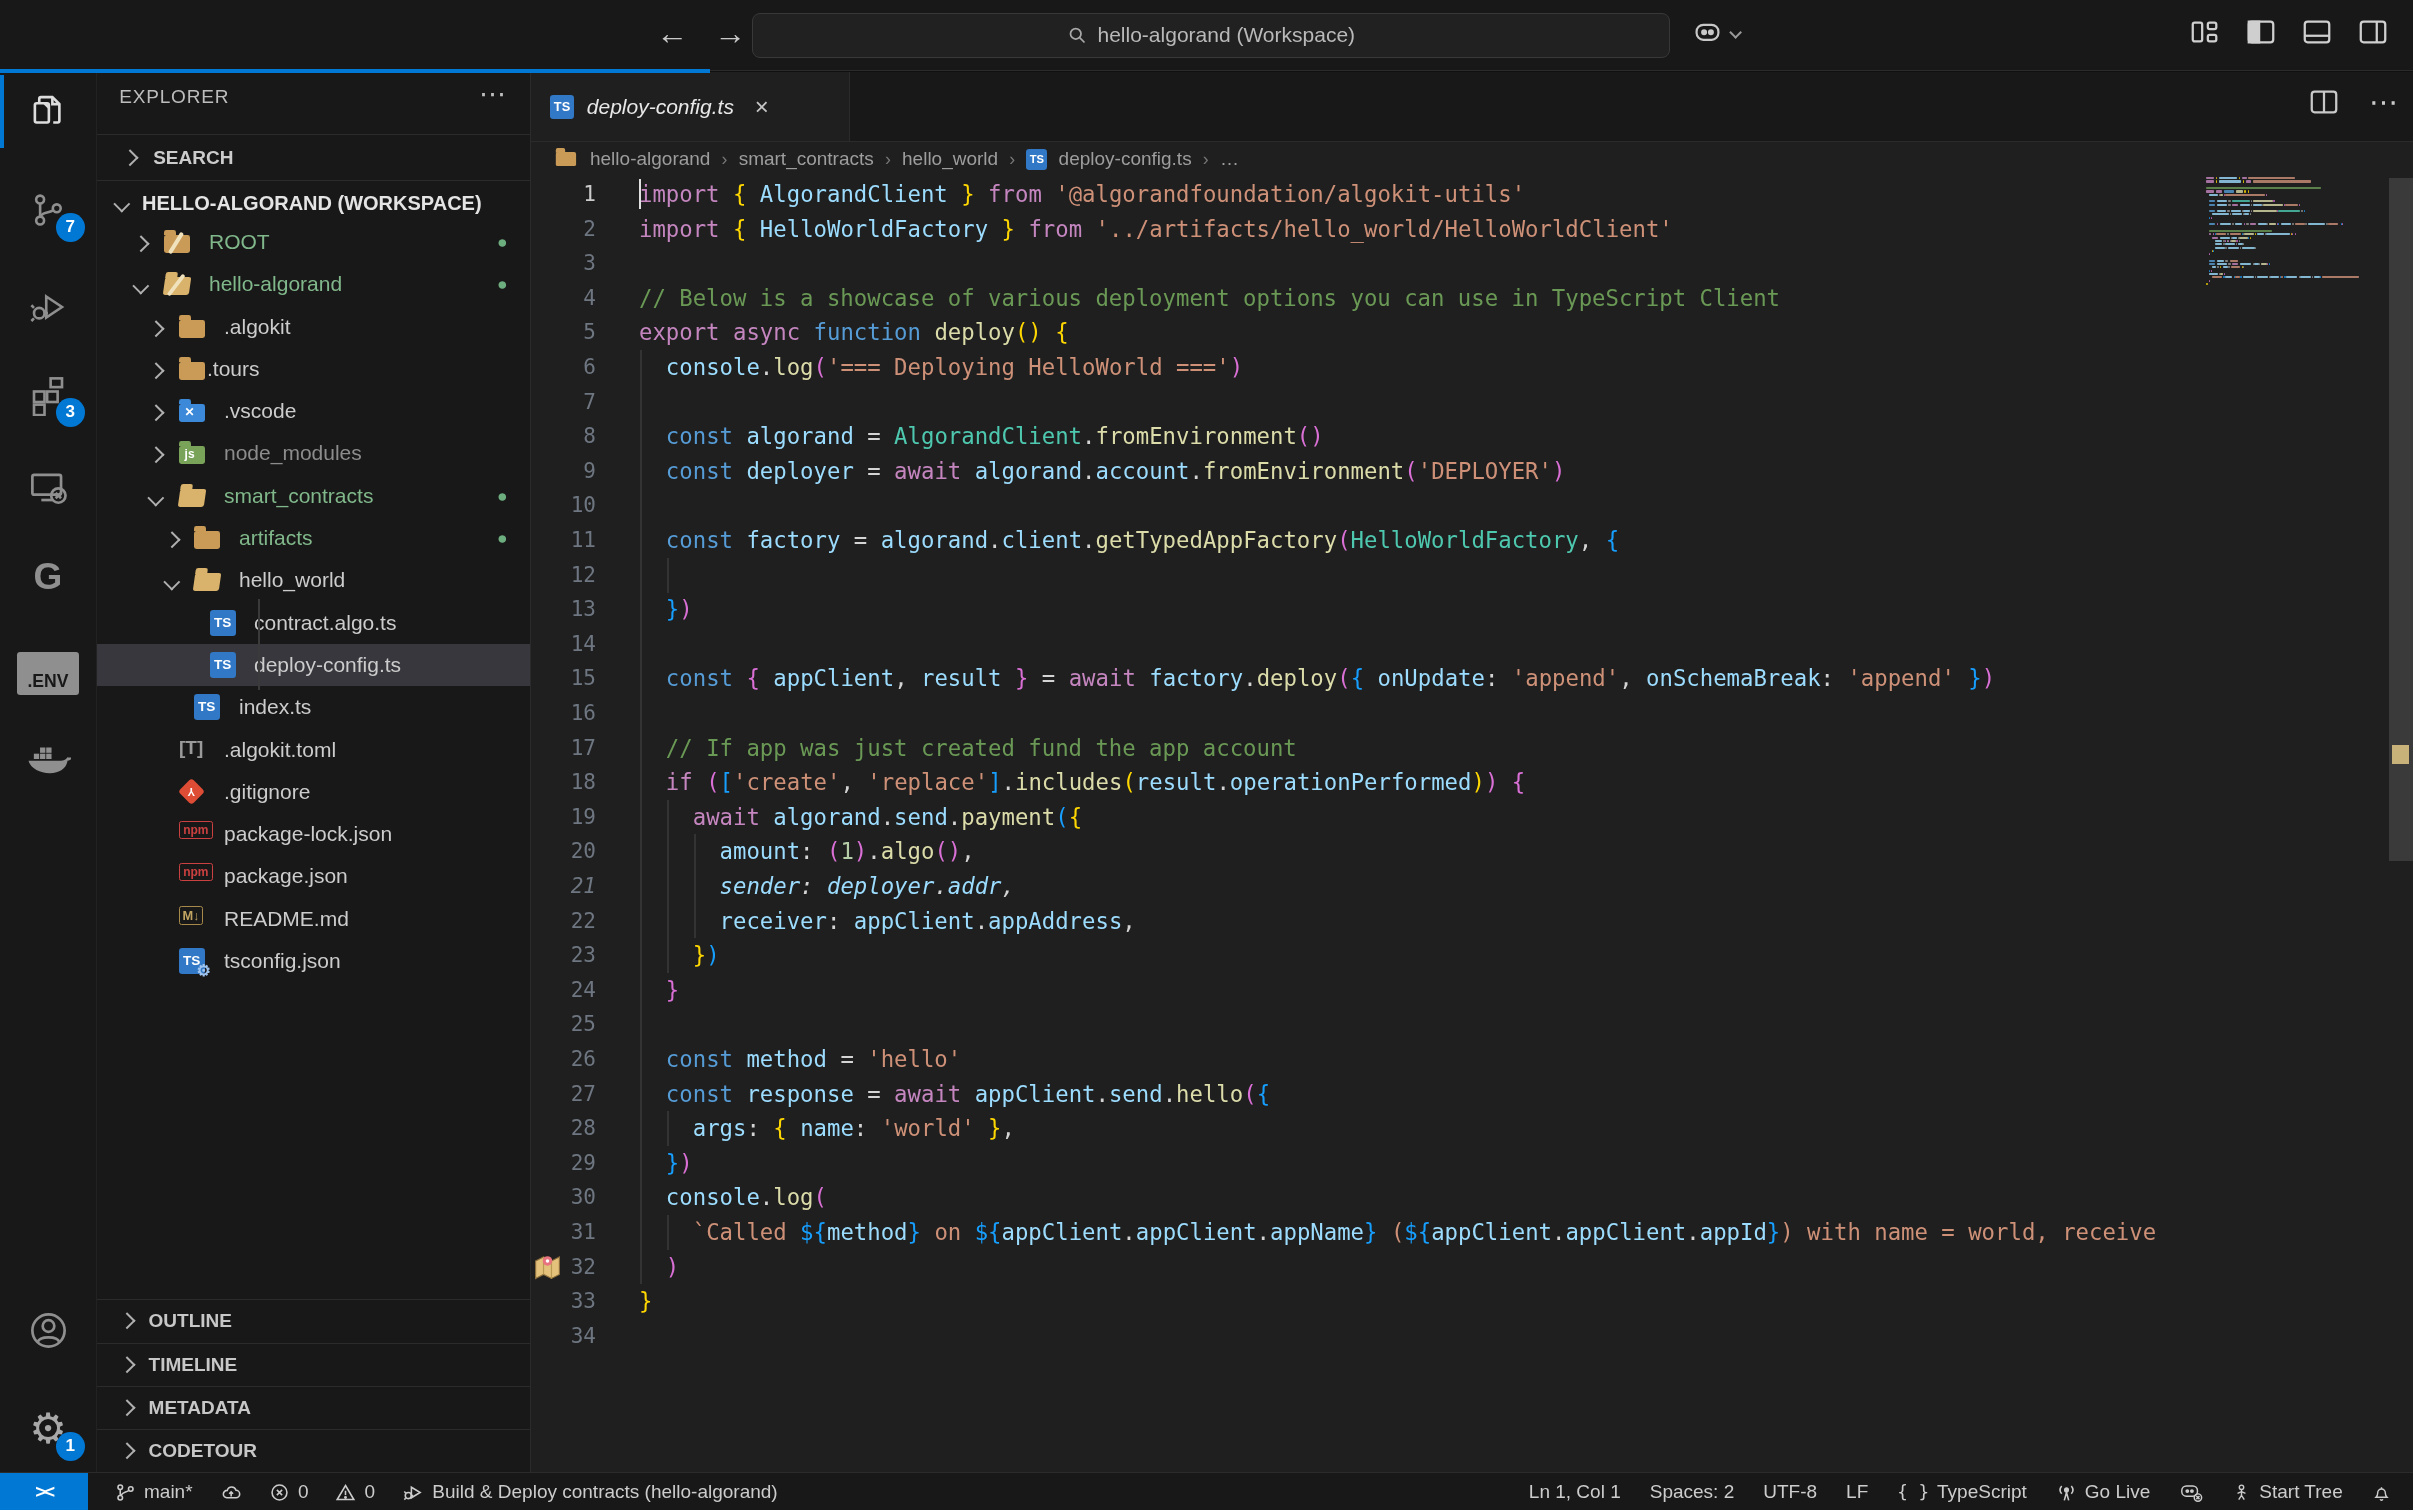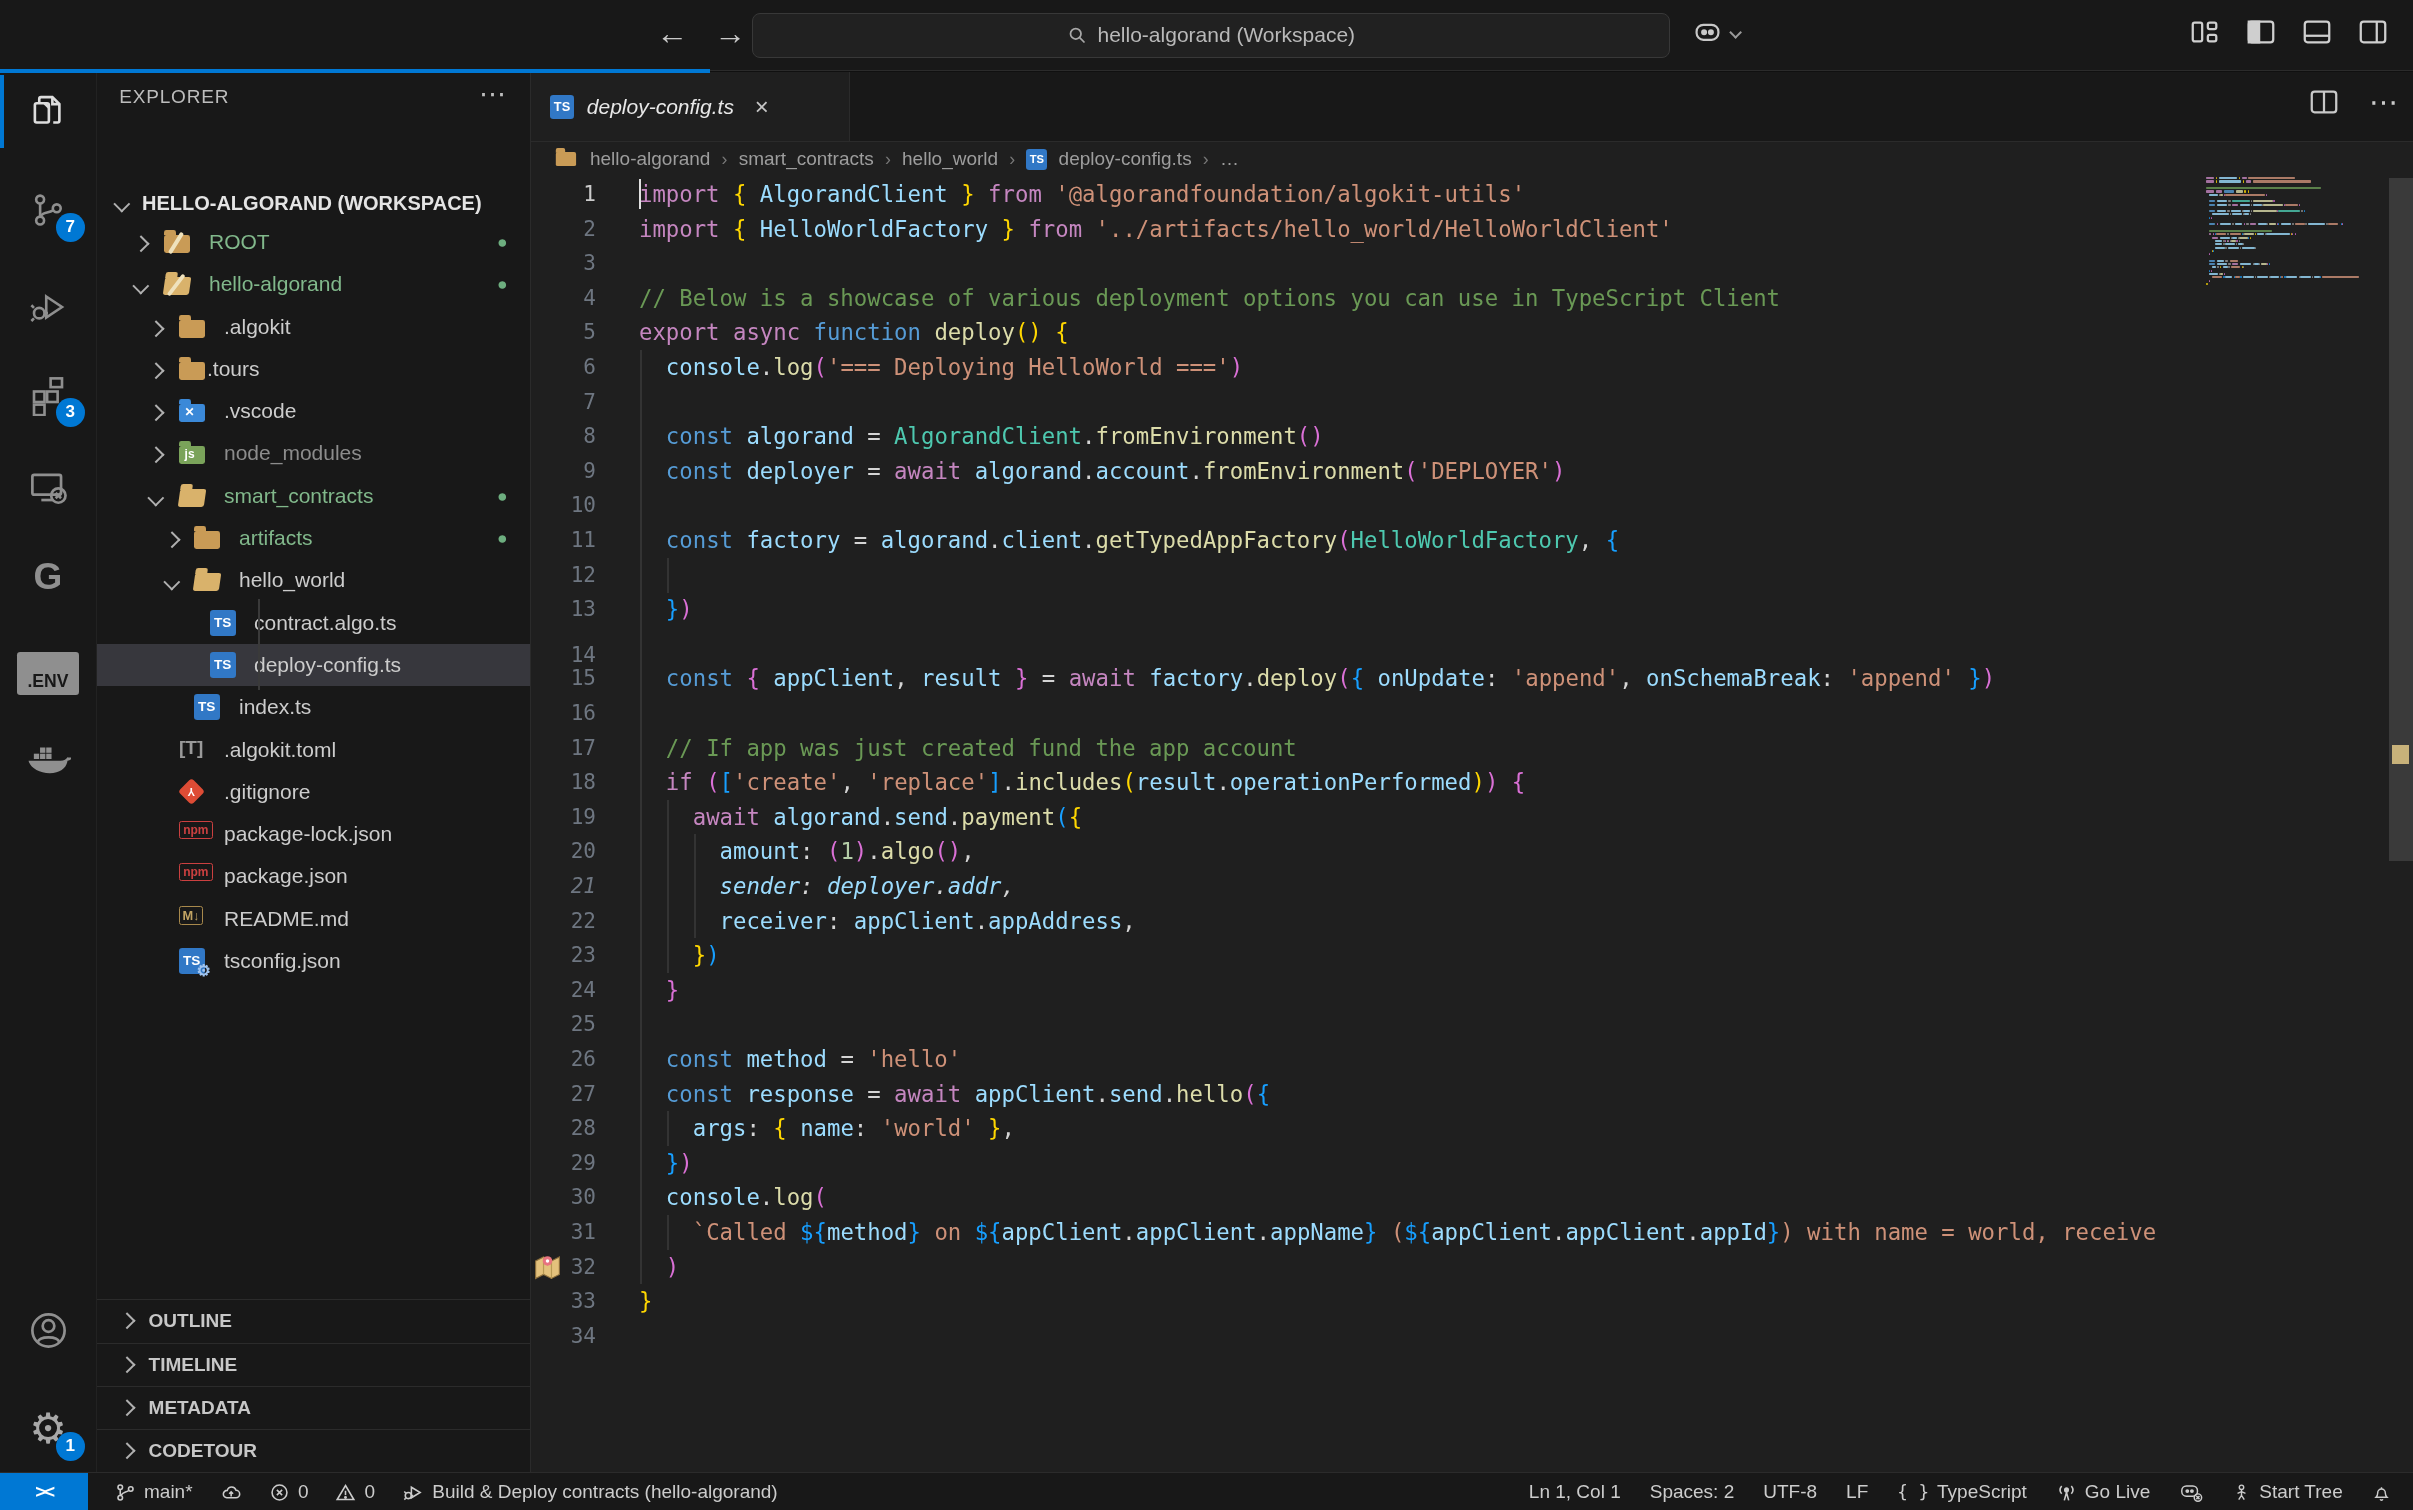--- a/index.html
+++ b/index.html
@@ -222,20 +222,24 @@
   </div>
   <div class="act-item" style="top:1318px">
     <span style="font-size:42px;color:#a8a8a8;font-family:'DejaVu Sans',sans-serif">⚙</span>
     <span class="badge">1</span>
   </div>
 </div>
 
 <div id="sidebar" class="abs">
   <div id="exp-header" class="abs">EXPLORER</div>
   <div id="exp-actions" class="abs">⋯</div>
+  <div id="search-row" class="side-row">
+    <span class="chev right" style="margin:0 17.6px 0 27px"></span>
+    <span>SEARCH</span>
+  </div>
   <div id="ws-row" class="side-row">
     <span class="chev down" style="margin:0 14.4px 0 19px"></span>
     <span>HELLO-ALGORAND (WORKSPACE)</span>
   </div>
   <div id="tree">
       <div class="trow" style="top: 0px;">
         <span class="twisty chev right" style="left:38px"></span>
         <span class="fwrap" style="left:67px"><span class="folder root"></span></span>
         <span class="tlabel lab-green" style="left:104px">ROOT</span>
         <span class="tdot">●</span>
@@ -426,21 +430,21 @@
           <span class="ln">11</span>
           <span class="ctext"><span class="tk-pl">  </span><span class="tk-st">const</span><span class="tk-pl"> </span><span class="tk-var">factory</span><span class="tk-pl"> = </span><span class="tk-var">algorand</span><span class="tk-pl">.</span><span class="tk-var">client</span><span class="tk-pl">.</span><span class="tk-fn">getTypedAppFactory</span><span class="tk-b2">(</span><span class="tk-cls">HelloWorldFactory</span><span class="tk-pl">, </span><span class="tk-b3">{</span></span>
         </div>
         <div class="code-line" style="top: 381px;">
           <span class="ln">12</span>
         </div>
         <div class="code-line" style="top: 415px;">
           <span class="ln">13</span>
           <span class="ctext"><span class="tk-pl">  </span><span class="tk-b3">}</span><span class="tk-b2">)</span></span>
         </div>
-        <div class="code-line" style="top: 450px; margin-top: 11px;">
+        <div class="code-line" style="top: 450px;">
           <span class="ln">14</span>
           <span class="ctext"></span>
         </div>
         <div class="code-line" style="top: 484px;">
           <span class="ln">15</span>
           <span class="ctext"><span class="tk-pl">  </span><span class="tk-st">const</span><span class="tk-pl"> </span><span class="tk-b2">{</span><span class="tk-pl"> </span><span class="tk-var">appClient</span><span class="tk-pl">, </span><span class="tk-var">result</span><span class="tk-pl"> </span><span class="tk-b2">}</span><span class="tk-pl"> = </span><span class="tk-kw">await</span><span class="tk-pl"> </span><span class="tk-var">factory</span><span class="tk-pl">.</span><span class="tk-fn">deploy</span><span class="tk-b2">(</span><span class="tk-b3">{</span><span class="tk-pl"> </span><span class="tk-var">onUpdate</span><span class="tk-pl">: </span><span class="tk-str">'append'</span><span class="tk-pl">, </span><span class="tk-var">onSchemaBreak</span><span class="tk-pl">: </span><span class="tk-str">'append'</span><span class="tk-pl"> </span><span class="tk-b3">}</span><span class="tk-b2">)</span></span>
         </div>
         <div class="code-line" style="top: 519px;">
           <span class="ln">16</span>
           <span class="ctext"></span>

